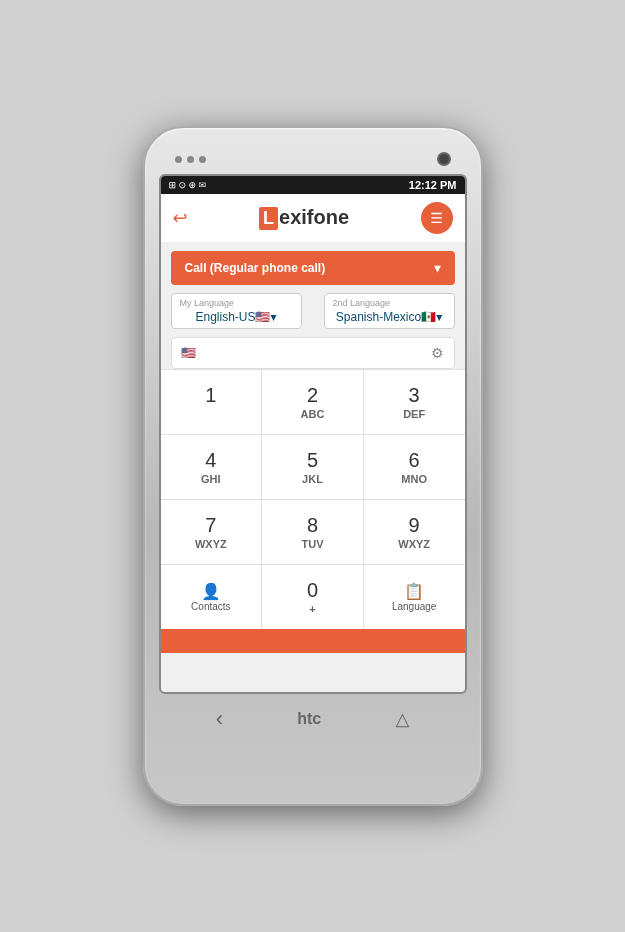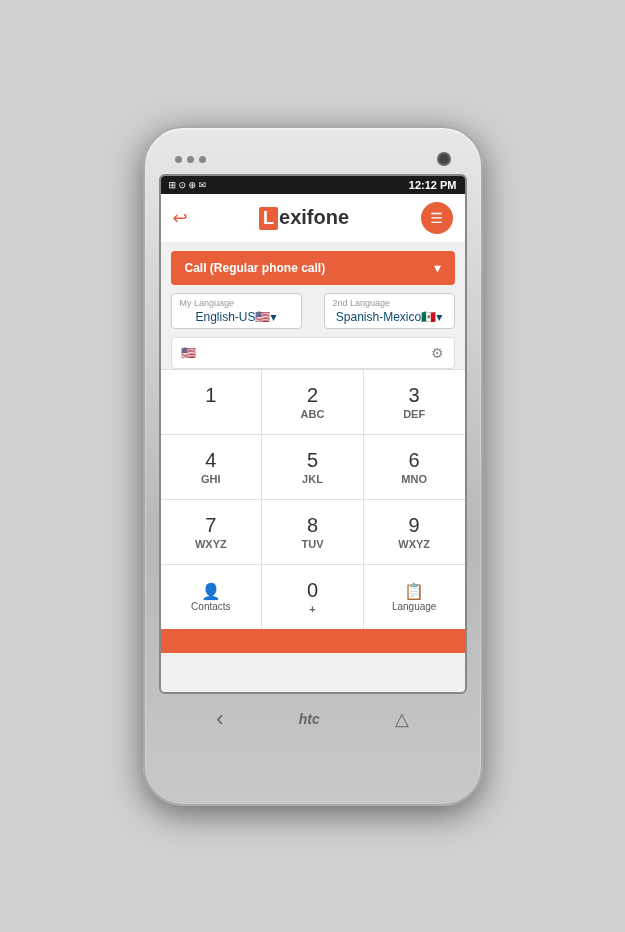--- a/index.html
+++ b/index.html
@@ -286,23 +286,22 @@
       margin-top: 4px;
     }
 
     .nav-btn {
       font-size: 16px;
       color: #555;
       cursor: pointer;
     }
 
     .htc-brand {
-      font-size: 14px;
+      font-size: 16px;
       color: #666;
-      font-style: italic;
       font-weight: bold;
     }
 
     .phone-bottom-speaker {
       height: 20px;
       background: linear-gradient(90deg, transparent 0%, #999 1%, #999 2%, transparent 3%);
       background-size: 6px 100%;
       margin: 0 30px;
       border-radius: 4px;
       opacity: 0.5;

